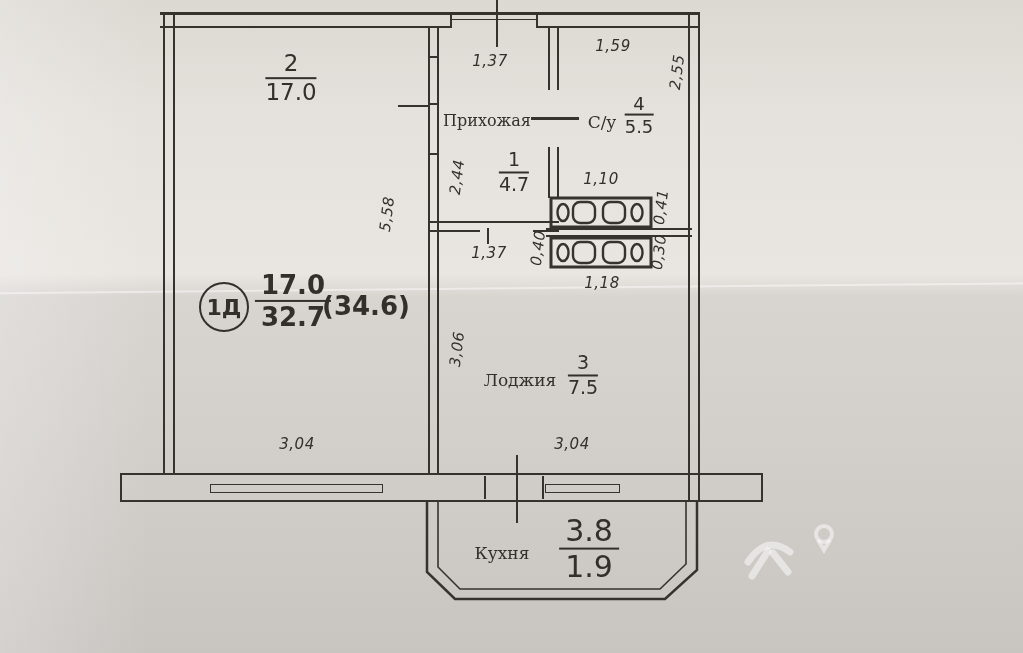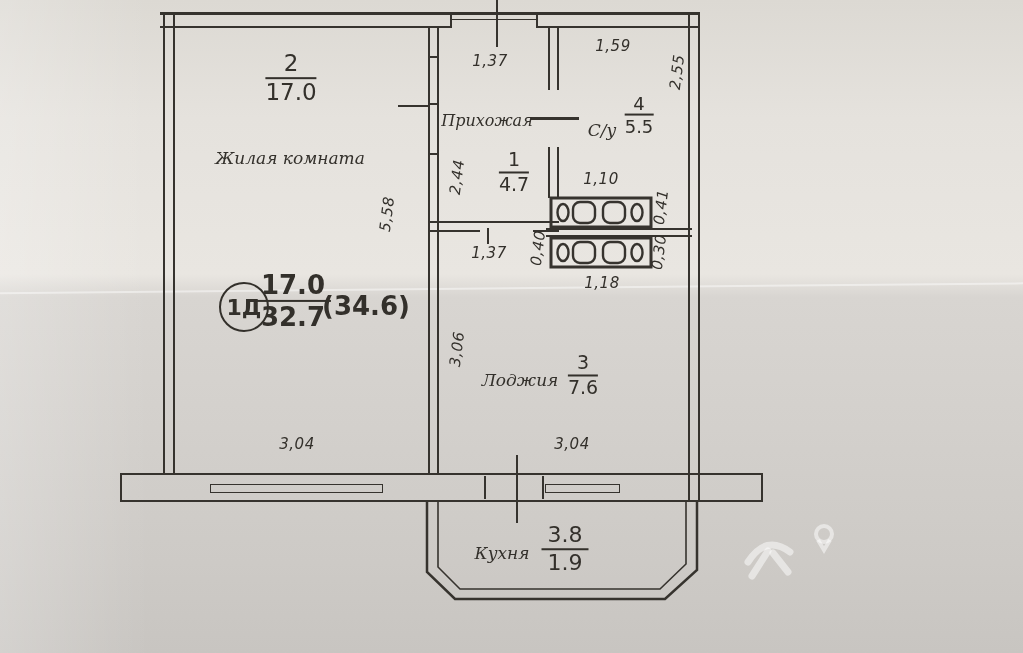--- a/index.html
+++ b/index.html
@@ -12,21 +12,21 @@
     background:rgba(255,255,255,0.45);transform:rotate(-0.55deg);}
   .edgeL{position:absolute;left:0;top:0;width:150px;height:100%;
     background:linear-gradient(90deg,rgba(255,255,255,0.22),rgba(255,255,255,0));}
   
   .w{position:absolute;box-sizing:border-box;border:0 solid #36332e;}
   .solid{position:absolute;background:#36332e;}
   
   .lbl{position:absolute;transform:translate(-50%,-50%);color:#33302b;white-space:nowrap;}
   .dim{font-style:italic;font-size:15px;letter-spacing:.5px;}
   .dimv{transform:translate(-50%,-50%) rotate(-83deg);}
-  .rname{font-family:"DejaVu Serif",serif;font-style:italic;font-size:17px;}
+  .rname{font-family:"DejaVu Serif",serif;font-size:17px;}
   .frac{line-height:1.08;text-align:center;font-size:19px;}
   .frac .ftop{display:block;border-bottom:2px solid #33302b;padding:0 6px 1px;}
   .frac .fbot{display:block;padding-top:1px;}
   .bigfrac{font-size:26px;font-weight:bold;}
   .bigtxt{font-size:26px;font-weight:bold;}
   .circ{position:absolute;transform:translate(-50%,-50%);width:46px;height:46px;
     border:2.5px solid #33302b;border-radius:50%;display:flex;align-items:center;justify-content:center;
     font-size:22px;font-weight:bold;color:#33302b;}
   
   .wm-brand{position:absolute;left:776px;top:536px;font-size:42px;font-weight:bold;
@@ -92,47 +92,46 @@
 
   <svg style="left:413px;top:495px;" width="300" height="112" viewBox="0 0 300 112">
     <polyline points="14,7 14,77 42,104 252,104 284,75 284,7" fill="none" stroke="#36332e" stroke-width="2.5"></polyline>
     <polyline points="25,7 25,72 47,94 247,94 273,69 273,7" fill="none" stroke="#36332e" stroke-width="1.6"></polyline>
   </svg>
 
   <div class="lbl frac" style="left:291px;top:78px;font-size:23px;">
     <span class="ftop">2</span>
     <span class="fbot">17.0</span>
   </div>
-  <div class="lbl rname" style="left:290px;top:158px;">Жилая комната</div>
 
   <div class="lbl rname" style="left:487px;top:120px;font-size:16px;">Прихожая</div>
   <div class="lbl frac" style="left:514px;top:172px;">
     <span class="ftop">1</span>
     <span class="fbot">4.7</span>
   </div>
 
-  <div class="lbl rname" style="left:602px;top:130px;text-align:center;">С/у</div>
+  <div class="lbl rname" style="left:602px;top:122px;text-align:center;">С/у</div>
   <div class="lbl frac" style="left:639px;top:115px;font-size:18px;">
     <span class="ftop">4</span>
     <span class="fbot">5.5</span>
   </div>
 
   <div class="lbl rname" style="left:520px;top:380px;">Лоджия</div>
   <div class="lbl frac" style="left:583px;top:375px;">
     <span class="ftop">3</span>
-    <span class="fbot">7.6</span>
+    <span class="fbot">7.5</span>
   </div>
 
   <div class="lbl rname" style="left:502px;top:553px;">Кухня</div>
-  <div class="lbl frac" style="left:565px;top:549px;font-size:22px;">
+  <div class="lbl frac" style="left:589px;top:549px;font-size:30px;">
     <span class="ftop">3.8</span>
     <span class="fbot">1.9</span>
   </div>
 
-  <div class="circ" style="left:244px;top:307px;">
+  <div class="circ" style="left:224px;top:307px;">
     <span>1Д</span>
   </div>
   <div class="lbl frac bigfrac" style="left:293px;top:301px;">
     <span class="ftop">17.0</span>
     <span class="fbot">32.7</span>
   </div>
   <div class="lbl bigtxt" style="left:366px;top:306px;">(34.6)</div>
 
   <div class="lbl dim" style="left:490px;top:61px;">1,37</div>
   <div class="lbl dim" style="left:613px;top:46px;text-align:right;">1,59</div>

